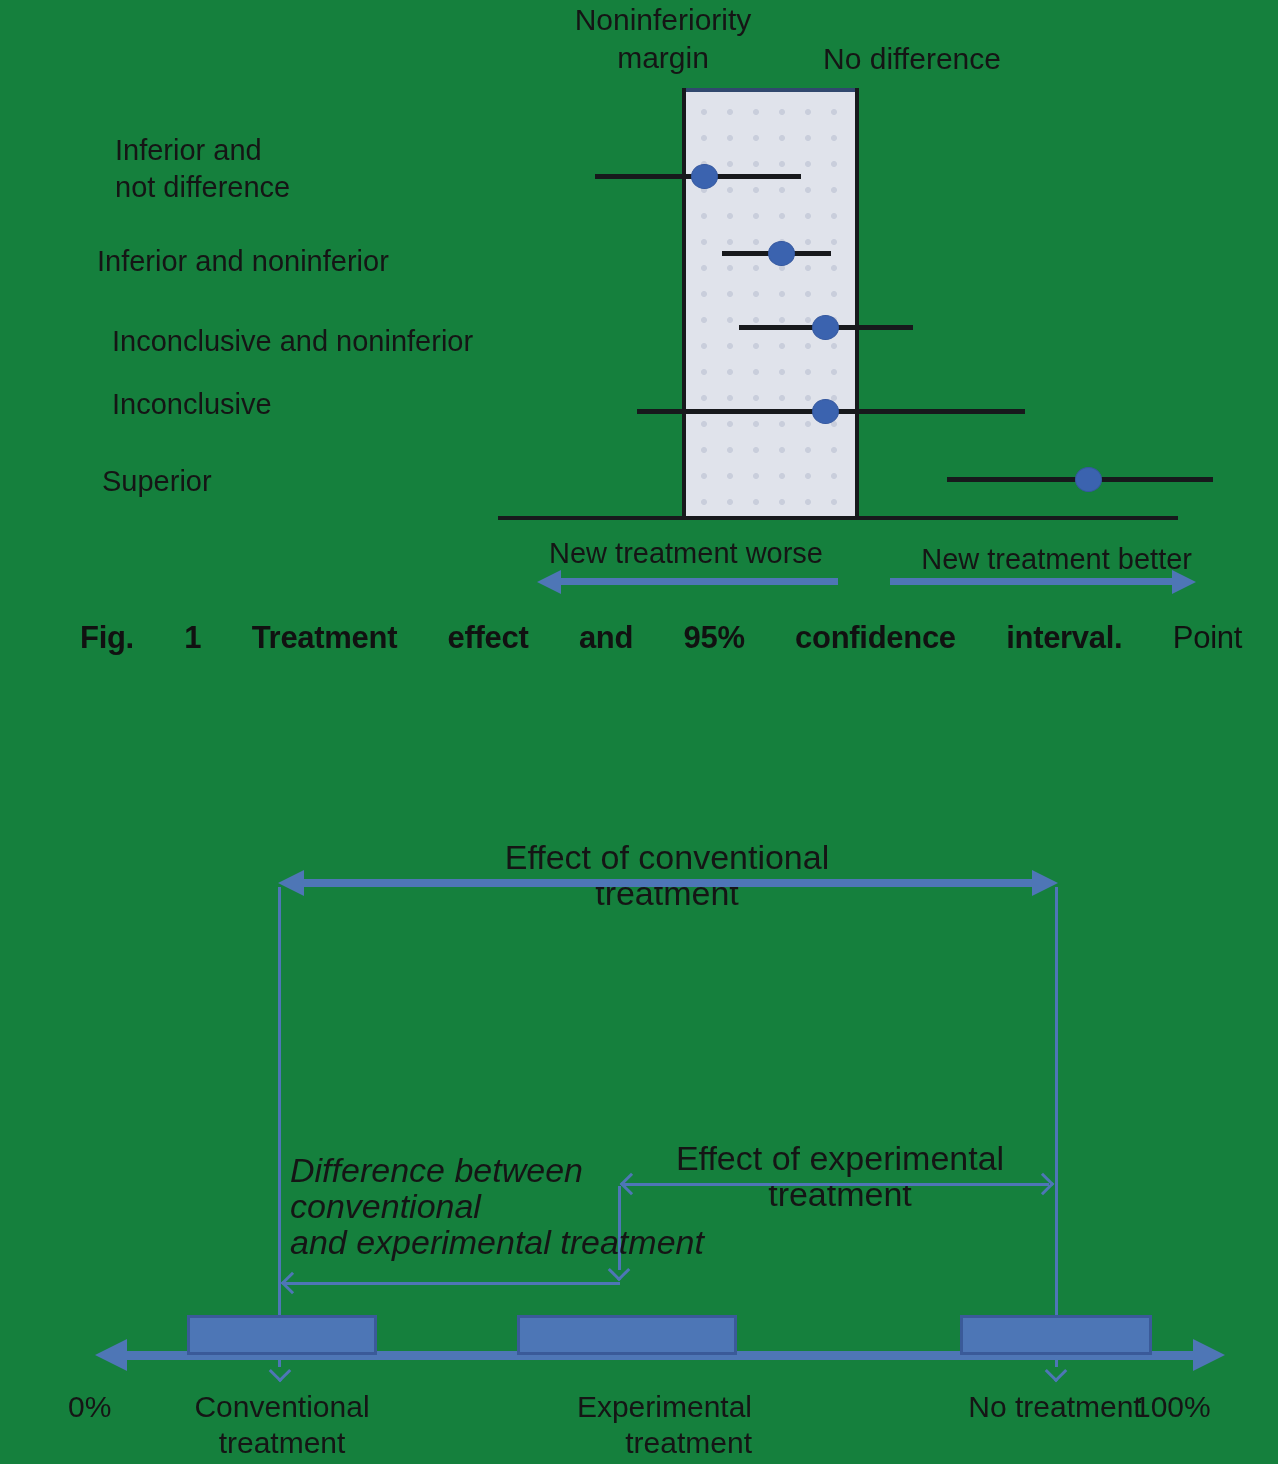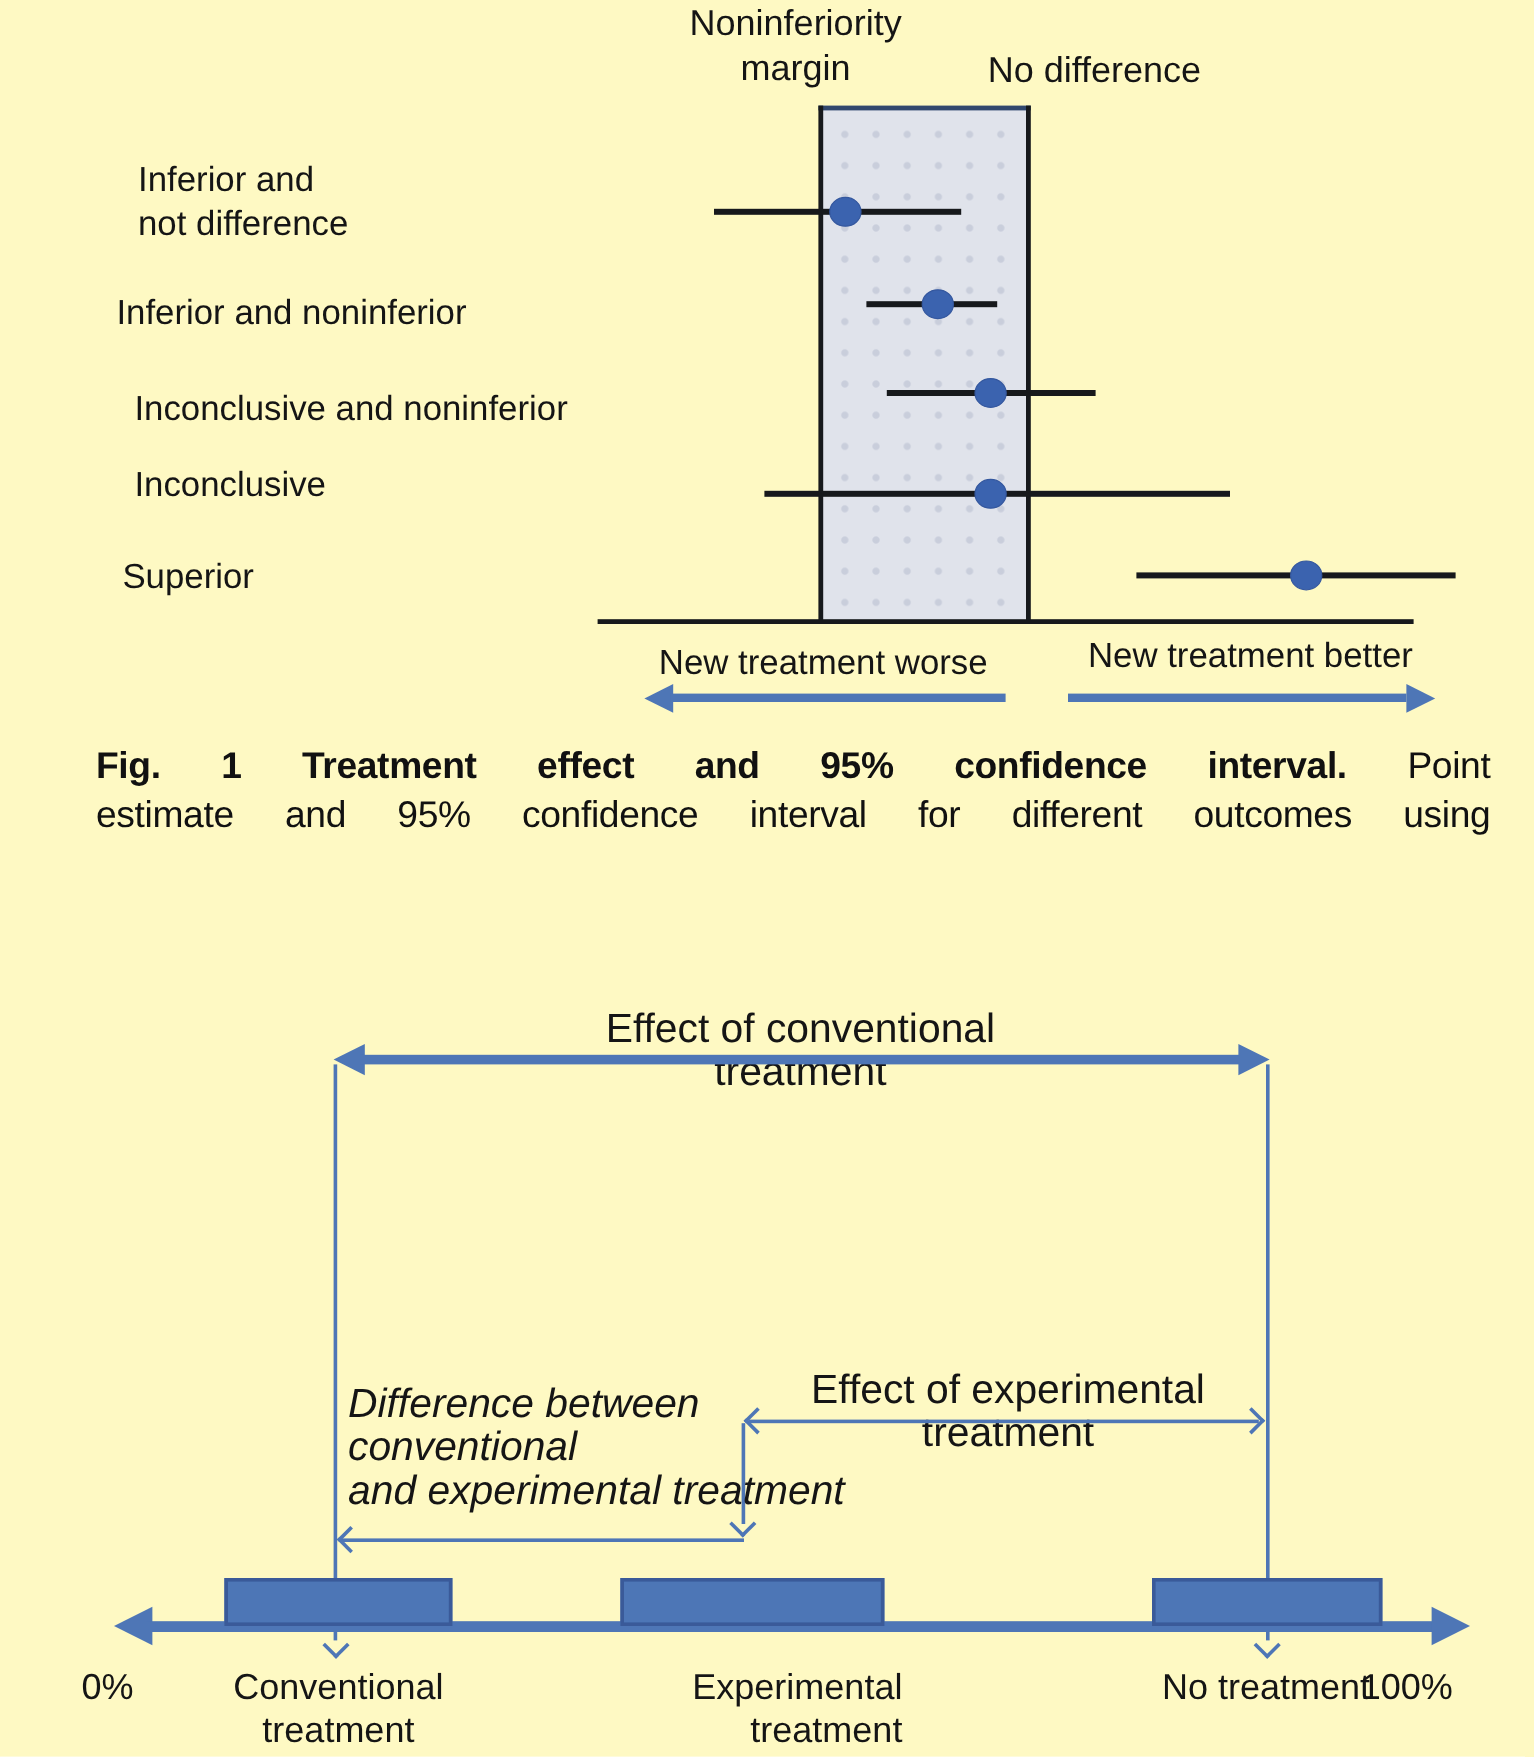--- a/index.html
+++ b/index.html
@@ -1,17 +1,17 @@
 <!DOCTYPE html>
 <html><head>
 <meta charset="utf-8">
 <style>
   html,body{margin:0;padding:0;background:#ffffff;}
   .page{
-    position:relative;width:1278px;height:1464px;background:#fef9c3;overflow:hidden;
+    position:relative;width:1278px;height:1464px;background:#15803d;overflow:hidden;
     font-family:"Liberation Sans", sans-serif;color:#151515;
   }
   .txt{position:absolute;white-space:pre-line;}
   .center{text-align:center;}
   
   .band{
     position:absolute;left:684px;top:90px;width:172px;height:428px;
     background-color:#e0e3eb;
     background-image:radial-gradient(circle, rgba(158,166,190,0.35) 2.5px, transparent 3.5px);
     background-size:26px 26px;background-position:7px 9px;
@@ -86,31 +86,30 @@
 
     <div class="pt" style="left:691px;top:164px;"></div>
     <div class="pt" style="left:768px;top:241px;"></div>
     <div class="pt" style="left:812px;top:315px;"></div>
     <div class="pt" style="left:812px;top:399px;"></div>
     <div class="pt" style="left:1075px;top:467px;"></div>
 
     <div class="axis1" style="left:498px;top:516px;width:680px;"></div>
 
     <div class="txt dir-label center" style="left:536px;top:537px;width:300px;">New treatment worse</div>
-    <div class="txt dir-label center" style="left:892px;top:531px;width:300px;">New treatment better</div>
+    <div class="txt dir-label center" style="left:892px;top:543px;width:300px;text-align:right;">New treatment better</div>
 
     <div class="tri tri-left-sm" style="left:537px;top:570px;"></div>
     <div class="bline" style="left:559px;top:578px;width:279px;height:7px;"></div>
     <div class="bline" style="left:890px;top:578px;width:282px;height:7px;"></div>
     <div class="tri tri-right-sm" style="left:1172px;top:570px;"></div>
   </div>
 
   <div class="caption">
     <div class="cap-line"><span class="cap-bold">Fig. 1 Treatment effect and 95% confidence interval.</span> <span>Point</span></div>
-    <div class="cap-line">estimate and 95% confidence interval for different outcomes using</div>
   </div>
 
   <div>
 
     <div class="txt fig2-label center" style="left:467px;top:839px;width:400px;">Effect of conventional treatment</div>
     <div class="tri tri-left-md" style="left:278px;top:870px;"></div>
     <div class="bline" style="left:300px;top:879px;width:736px;height:8px;"></div>
     <div class="tri tri-right-md" style="left:1032px;top:870px;"></div>
 
     <div class="tline" style="left:278px;top:887px;width:3px;height:480px;"></div>

